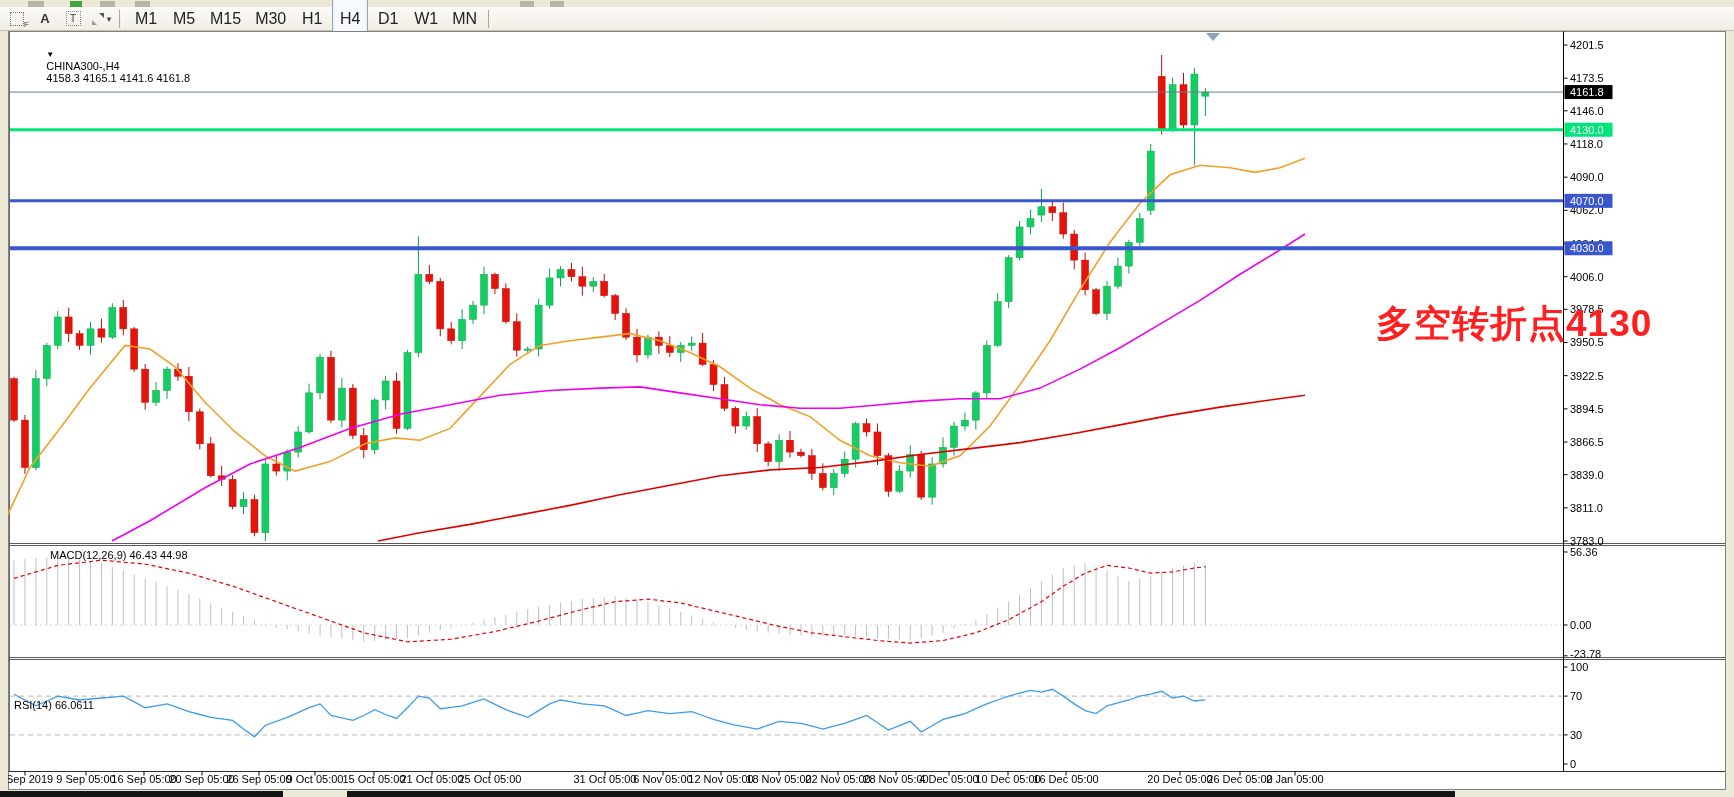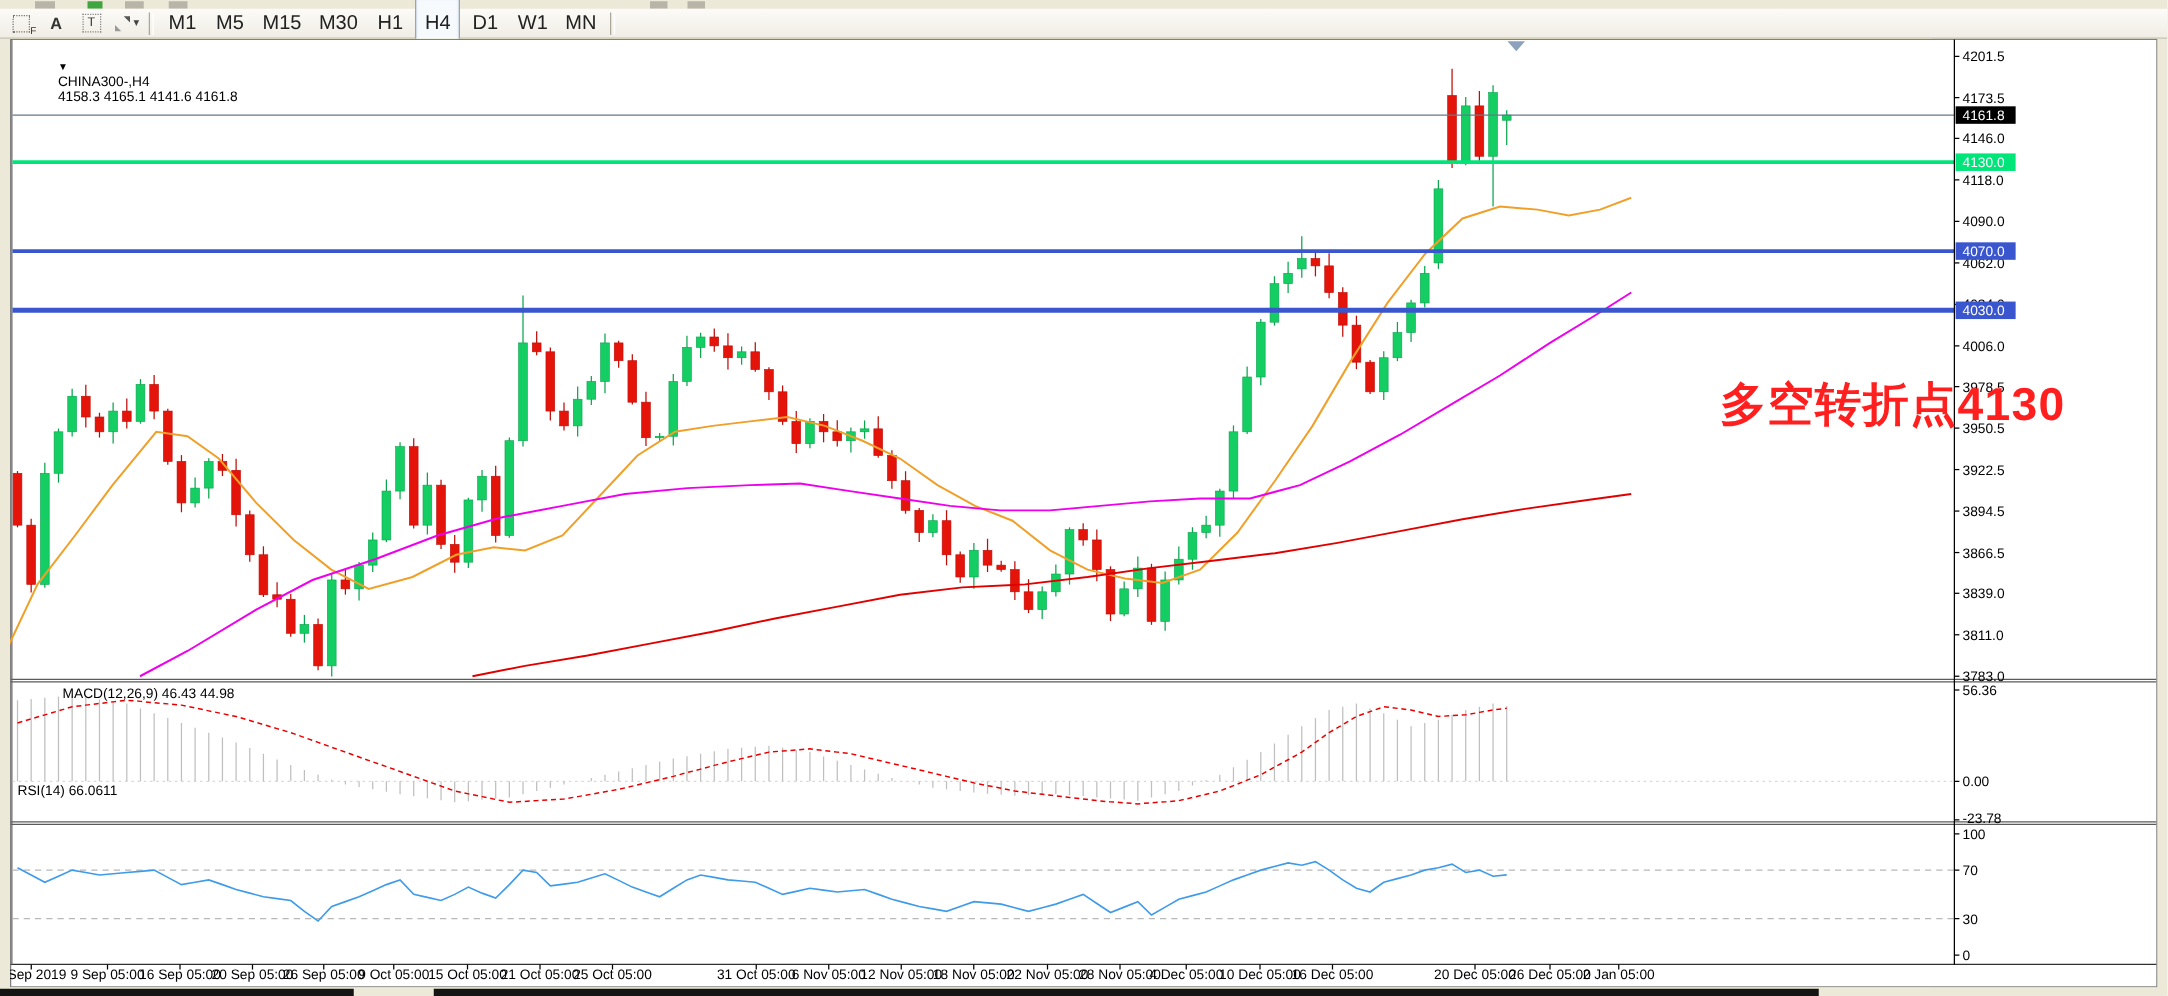--- a/index.html
+++ b/index.html
@@ -551,21 +551,21 @@
         </g>
         <path d="M1198 2 L1212 2 L1205 10 Z" fill="#8CA2BC"></path>
       </svg>
 
     <div class="overlay-label" style="left:20px;top:5px;">
       <span style="font-size:8px;vertical-align:1px;">▼</span>
       <span>CHINA300-,H4</span>&nbsp;
       <span>4158.3 4165.1 4141.6 4161.8</span>
     </div>
     <div class="overlay-label" style="left:6px;top:518px;padding-left:36px;">MACD(12,26,9) 46.43 44.98</div>
-    <div class="overlay-label" style="left:6px;top:596px;">RSI(14) 66.0611</div>
+    <div class="overlay-label" style="left:6px;top:668px;">RSI(14) 66.0611</div>
     <div class="annotation" id="annotation" style="left: 1368px; top: 268px; color: rgb(255, 31, 31);">多空转折点4130</div>
   </div>
 
   <div class="bottom-strip">
     <div class="dark" style="left:0;width:283px;"></div>
     <div class="dark" style="left:347px;width:1108px;"></div>
   </div>
 
 </div>
 

